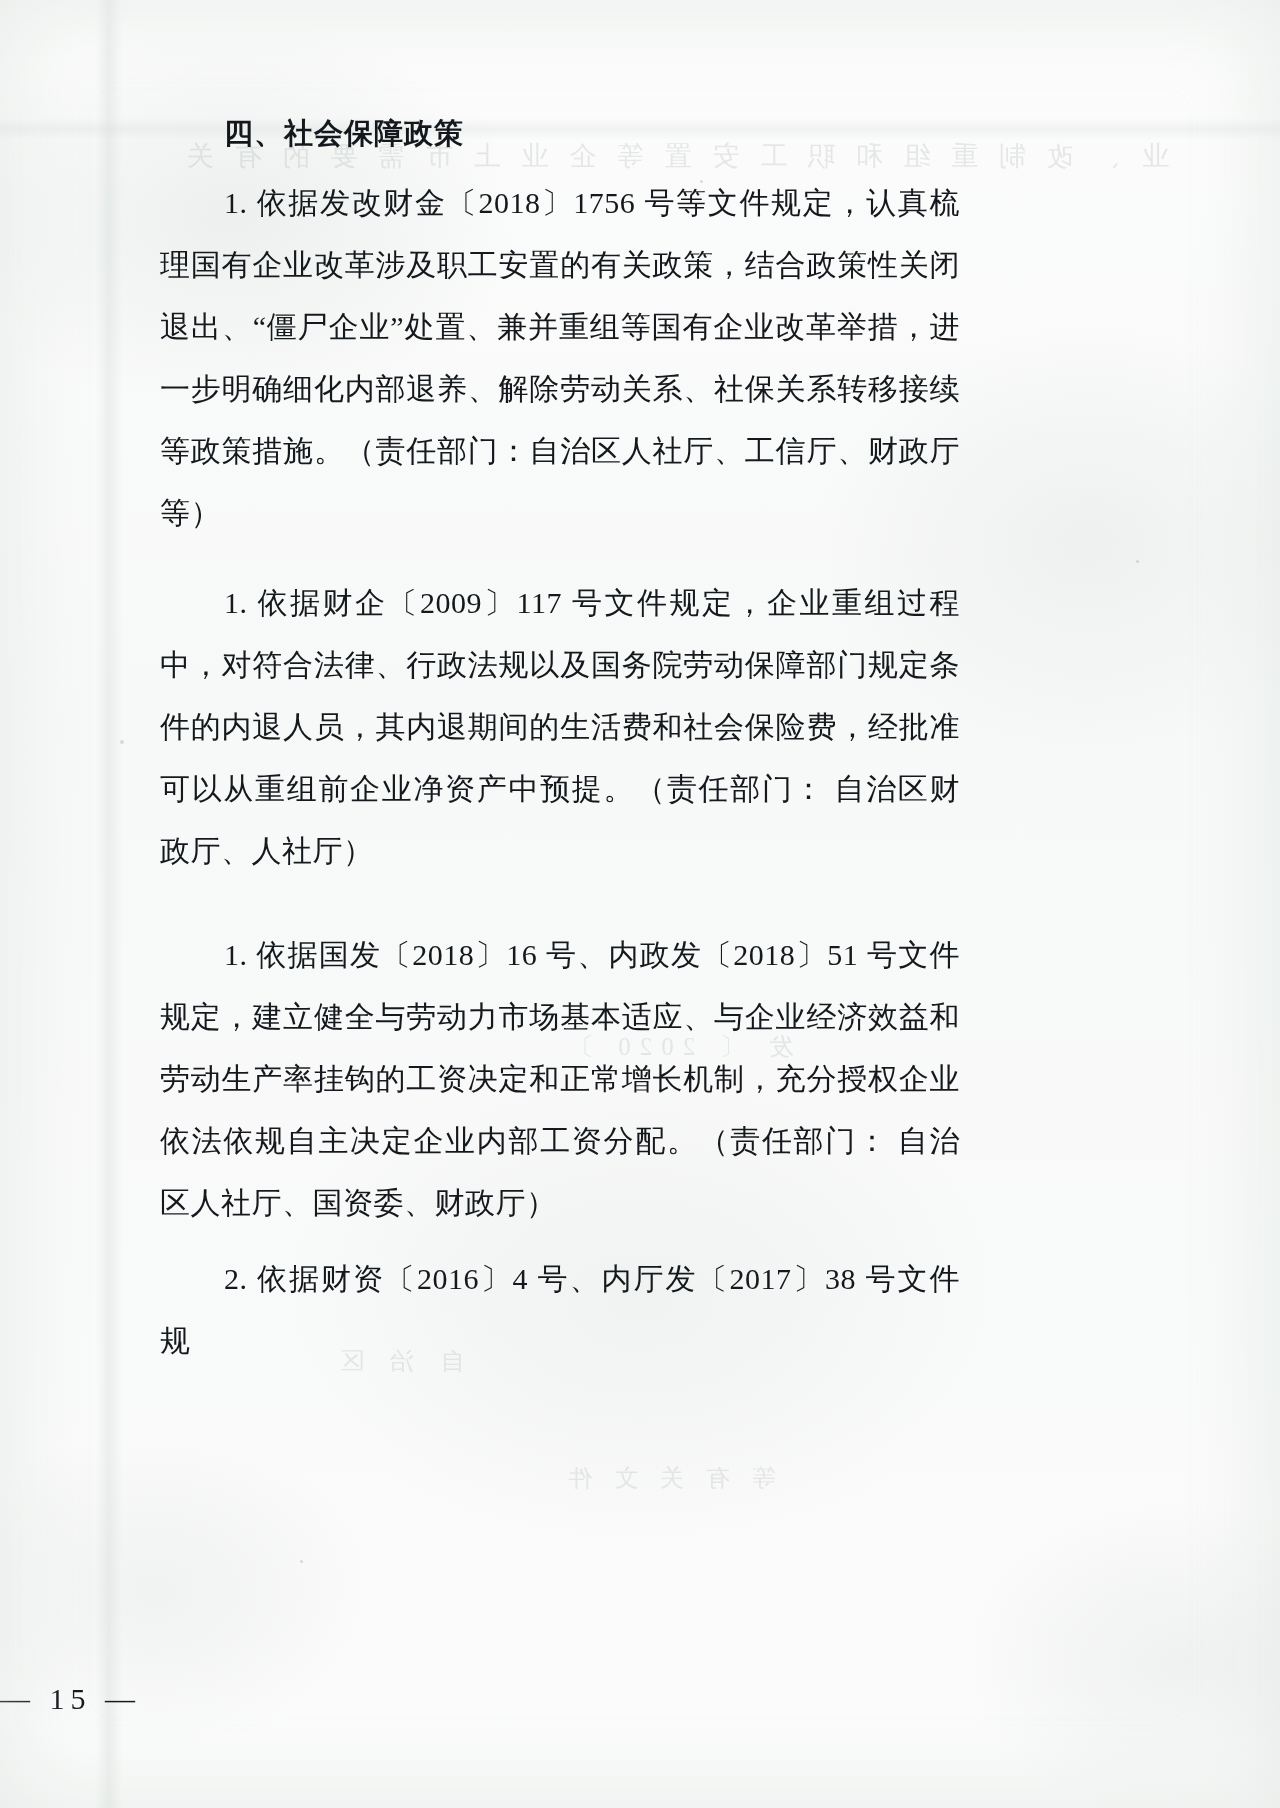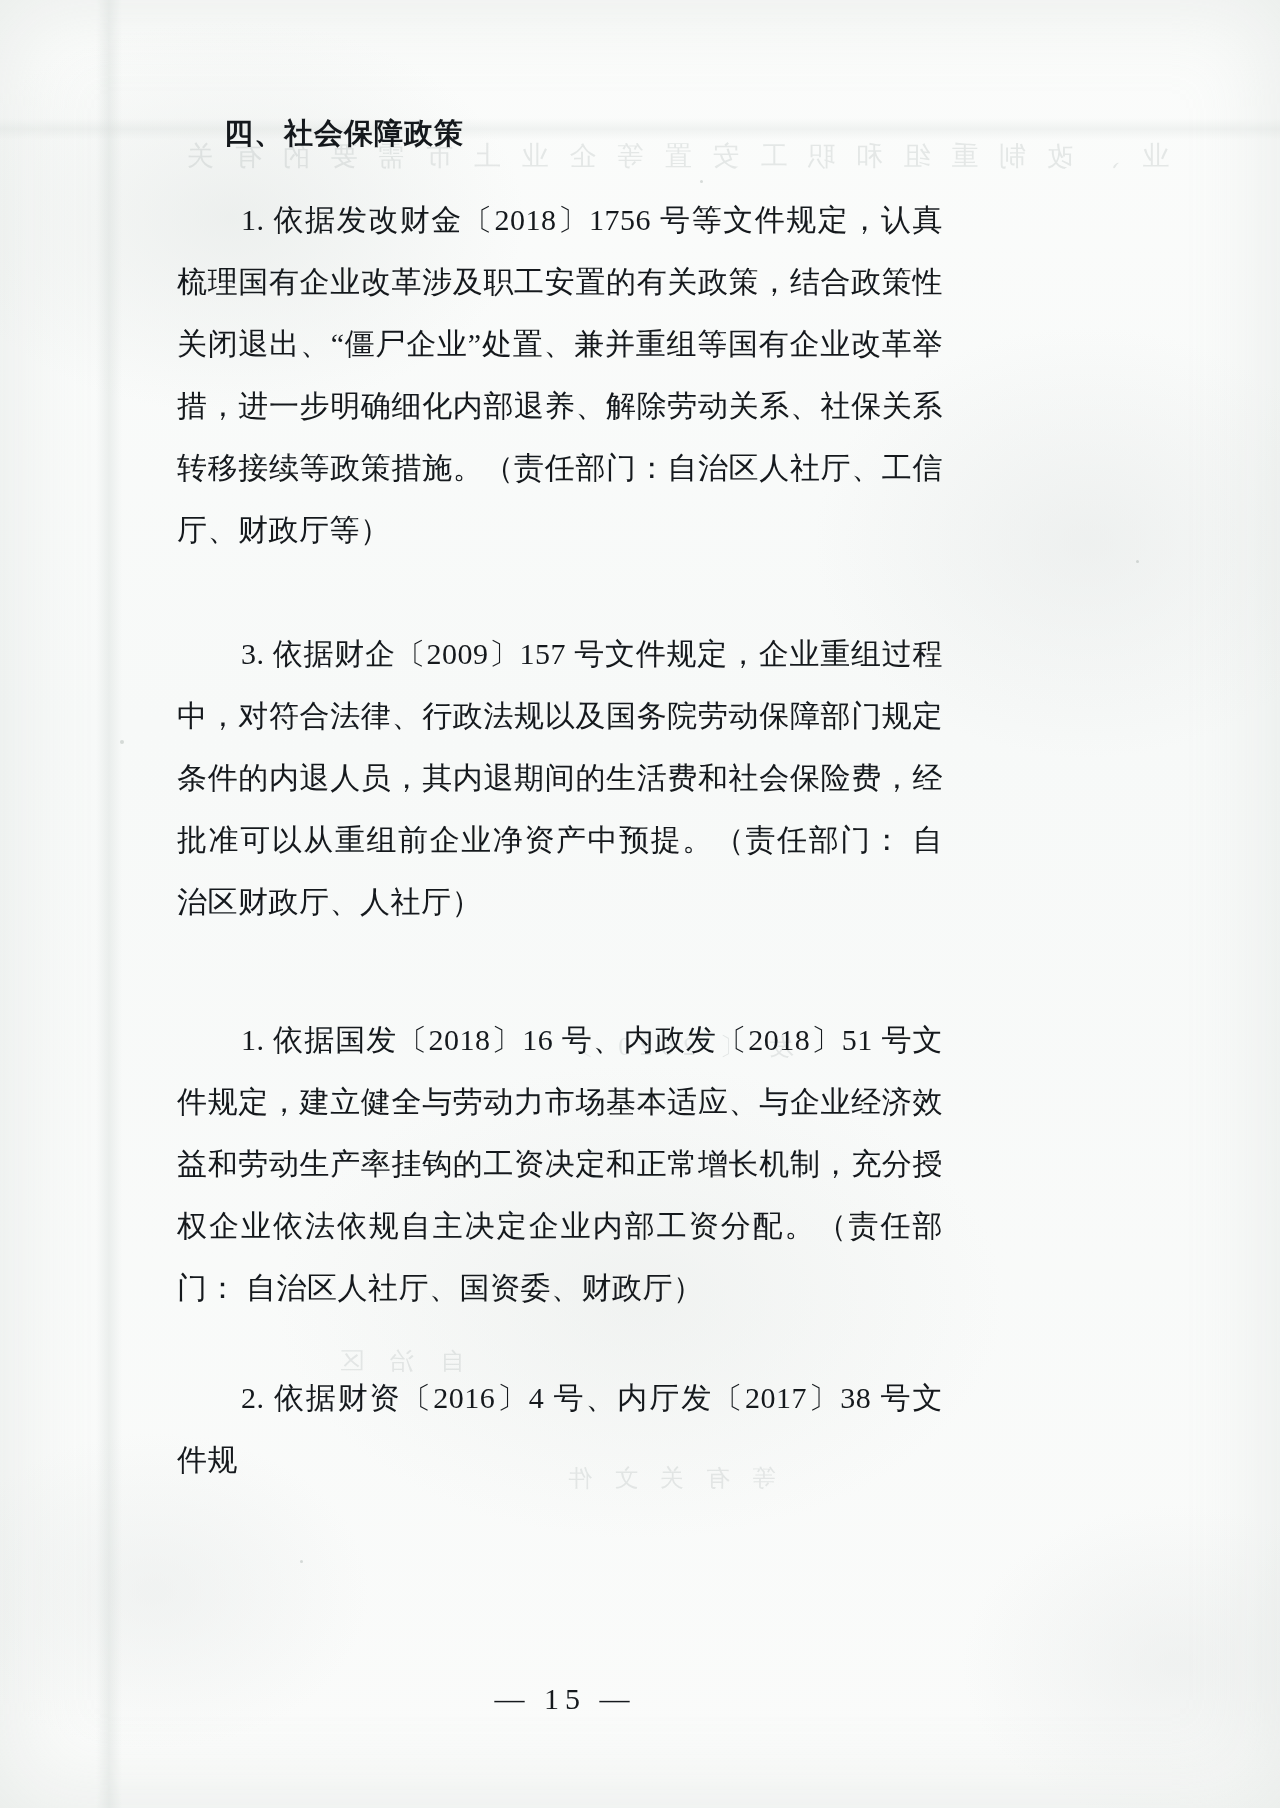--- a/index.html
+++ b/index.html
@@ -79,41 +79,41 @@
     font-weight: bold;
     font-size: 29px;
     color: #14181c;
     margin: 0;
     padding: 0 0 0 64px;
     line-height: 1.5;
     letter-spacing: 1px;
   }
 
   p.para {
-    margin: 17px;
+    margin: 0;
     font-size: 30px;
     line-height: 62px;
     color: #15191d;
     text-align: justify;
     text-justify: inter-ideograph;
     text-indent: 64px;
     letter-spacing: 0.5px;
     font-family: "Liberation Serif", "DejaVu Serif", serif;
   }
 
   .gap-after-heading { height: 16px; }
   .gap-para { height: 14px; }
   .gap-section { height: 26px; }
 
   .page-number {
     position: absolute;
     left: 0;
     right: 150px;
     bottom: 92px;
-    text-align: center;
+    text-align: left;
     font-size: 30px;
     color: #15191d;
     font-family: "Liberation Serif", "DejaVu Serif", serif;
     letter-spacing: 6px;
   }
 
   
   .speck {
     position: absolute;
     background: rgba(150,160,156,0.35);
@@ -141,21 +141,21 @@
   <div class="content">
 
     <h2 class="section">四、社会保障政策</h2>
     <div class="gap-after-heading"></div>
 
     <p class="para">1. 依据发改财金〔2018〕1756 号等文件规定，认真梳理国有企业改革涉及职工安置的有关政策，结合政策性关闭退出、“僵尸企业”处置、兼并重组等国有企业改革举措，进一步明确细化内部退养、解除劳动关系、社保关系转移接续等政策措施。（责任部门：自治区人社厅、工信厅、财政厅等）</p>
     <div class="gap-para"></div>
 
     <div class="gap-para"></div>
 
-    <p class="para">3. 依据财企〔2009〕157 号文件规定，企业重组过程中，对符合法律、行政法规以及国务院劳动保障部门规定条件的内退人员，其内退期间的生活费和社会保险费，经批准可以从重组前企业净资产中预提。（责任部门： 自治区财政厅、人社厅）</p>
+    <p class="para">1. 依据财企〔2009〕117 号文件规定，企业重组过程中，对符合法律、行政法规以及国务院劳动保障部门规定条件的内退人员，其内退期间的生活费和社会保险费，经批准可以从重组前企业净资产中预提。（责任部门： 自治区财政厅、人社厅）</p>
     <div class="gap-section"></div>
 
     <div class="gap-after-heading"></div>
 
     <p class="para">1. 依据国发〔2018〕16 号、内政发〔2018〕51 号文件规定，建立健全与劳动力市场基本适应、与企业经济效益和劳动生产率挂钩的工资决定和正常增长机制，充分授权企业依法依规自主决定企业内部工资分配。（责任部门： 自治区人社厅、国资委、财政厅）</p>
     <div class="gap-para"></div>
 
     <p class="para">2. 依据财资〔2016〕4 号、内厅发〔2017〕38 号文件规</p>
 
   </div>

